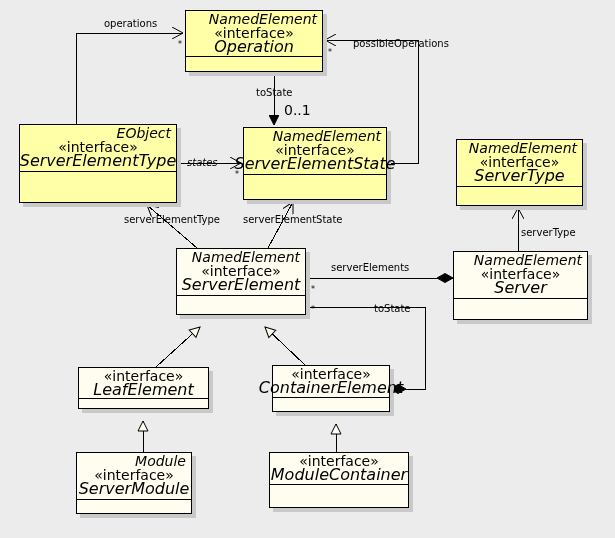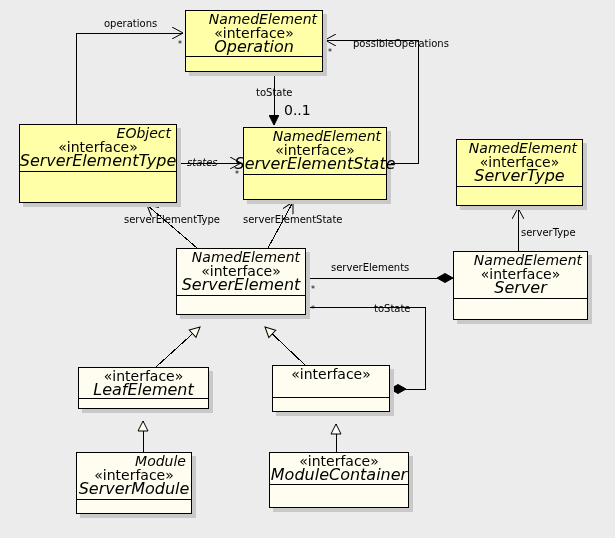--- a/index.html
+++ b/index.html
@@ -184,20 +184,21 @@
     <div class="compartment"></div>
   </div>
 </div>
 
 <div class="uml-box fill-cream" style="left:272px;top:365px;width:118px;height:47px;">
   <div class="shadow"></div>
   <div class="frame">
     <div class="hdr" style="height:32px;padding-top:1px;">
       <div class="sup empty"></div>
       <div class="stereo">«interface»</div>
+      <div class="cname">ContainerElement</div>
     </div>
     <div class="compartment"></div>
   </div>
 </div>
 
 <div class="uml-box fill-cream" style="left:76px;top:452px;width:116px;height:62px;">
   <div class="shadow"></div>
   <div class="frame">
     <div class="hdr" style="height:47px;">
       <div class="sup">Module</div>

